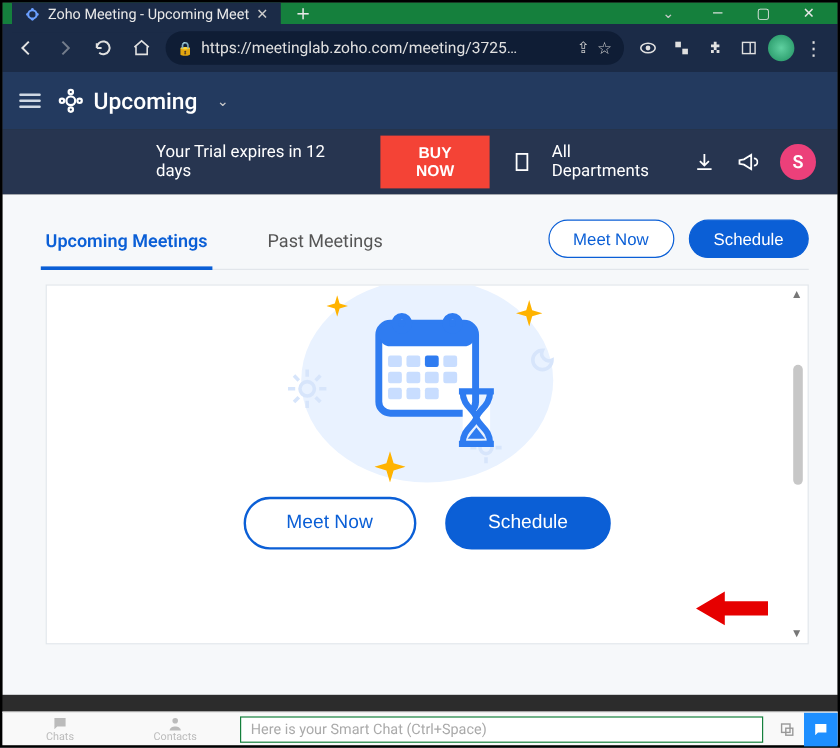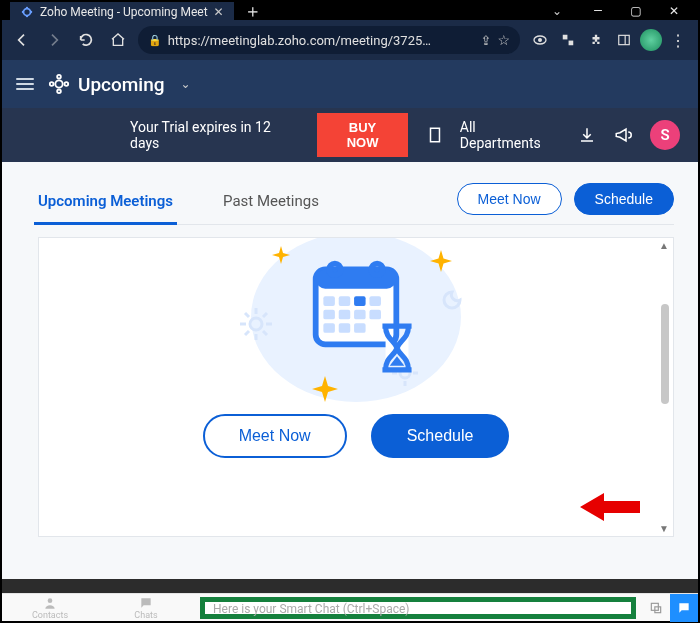--- a/index.html
+++ b/index.html
@@ -7,21 +7,21 @@
     font-family: -apple-system, BlinkMacSystemFont, "Segoe UI", Roboto, sans-serif;
     background: #2c2c2c;
     width: 700px;
     height: 623px;
     overflow: hidden;
     border: 2px solid #000;
   }
   
   .titlebar {
     height: 18px;
-    background: #000000;
+    background: #15803d;
     display: flex;
     align-items: center;
     justify-content: space-between;
     color: #e8e8e8;
   }
   .tab-strip { display: flex; align-items: center; height: 100%; padding-left: 8px;}
   .tab {
     display: flex; align-items:center;
     background: #1b2b47;
     height: 30px;
@@ -192,21 +192,21 @@
 
   
   .footer{
     position:absolute; bottom:2px; left:2px; right:2px;
     height:28px; background:#f9f9f9; border-top:1px solid #e4e4e4;
     display:flex; align-items:center; font-size:12px; color:#999;
   }
   .footer .fitem{ width:96px; display:flex; flex-direction:column; align-items:center; gap:0;}
   .footer .fitem svg{ width:14px; height:14px; fill:#bbb;}
   .footer .flabel{ font-size:9px; color:#bbb;}
-  .smart-chat{ flex:1; height:22px; border:5px solid #15803d; margin:0 6px; padding:0 8px; display:flex; color:#aaa; background:#fff;}
+  .smart-chat{ flex:1; height:22px; border:1px solid #15803d; margin:0 6px; padding:0 8px; display:flex; align-items:center; color:#aaa; background:#fff;}
   .footer .ficon{ width:28px; height:28px; display:flex; align-items:center; justify-content:center;}
   .footer .chatbtn{ background:#1e8fff; color:#fff;}
 </style>
 </head>
 <body>
 
 <div class="titlebar">
   <div class="tab-strip">
     <div class="tab">
       <svg class="favicon" viewBox="0 0 24 24">
@@ -425,30 +425,30 @@
   </div>
 </div>
 
 <svg class="arrow-callout" viewBox="0 0 60 36">
   <polygon points="0,18 24,4 24,12 60,12 60,24 24,24 24,32" fill="#e60000"></polygon>
 </svg>
 
 <div class="footer">
   <div class="fitem">
     <svg viewBox="0 0 24 24">
+        <path d="M4 4h16v12H8l-4 4z"></path>
+      </svg>
+    <span class="flabel">Chats</span>
+  </div>
+  <div class="fitem">
+    <svg viewBox="0 0 24 24">
         <circle cx="12" cy="8" r="4"></circle>
         <path d="M4 22c0-4 4-6 8-6s8 2 8 6z"></path>
       </svg>
     <span class="flabel">Contacts</span>
-  </div>
-  <div class="fitem">
-    <svg viewBox="0 0 24 24">
-        <path d="M4 4h16v12H8l-4 4z"></path>
-      </svg>
-    <span class="flabel">Chats</span>
   </div>
   <div class="smart-chat">
     <span>Here is your Smart Chat (Ctrl+Space)</span>
   </div>
   <div class="ficon">
       <svg width="14" height="14" viewBox="0 0 24 24" fill="none" stroke="#999" stroke-width="2">
         <rect x="4" y="4" width="12" height="12"></rect>
         <rect x="10" y="10" width="10" height="10"></rect>
       </svg>
     </div>

